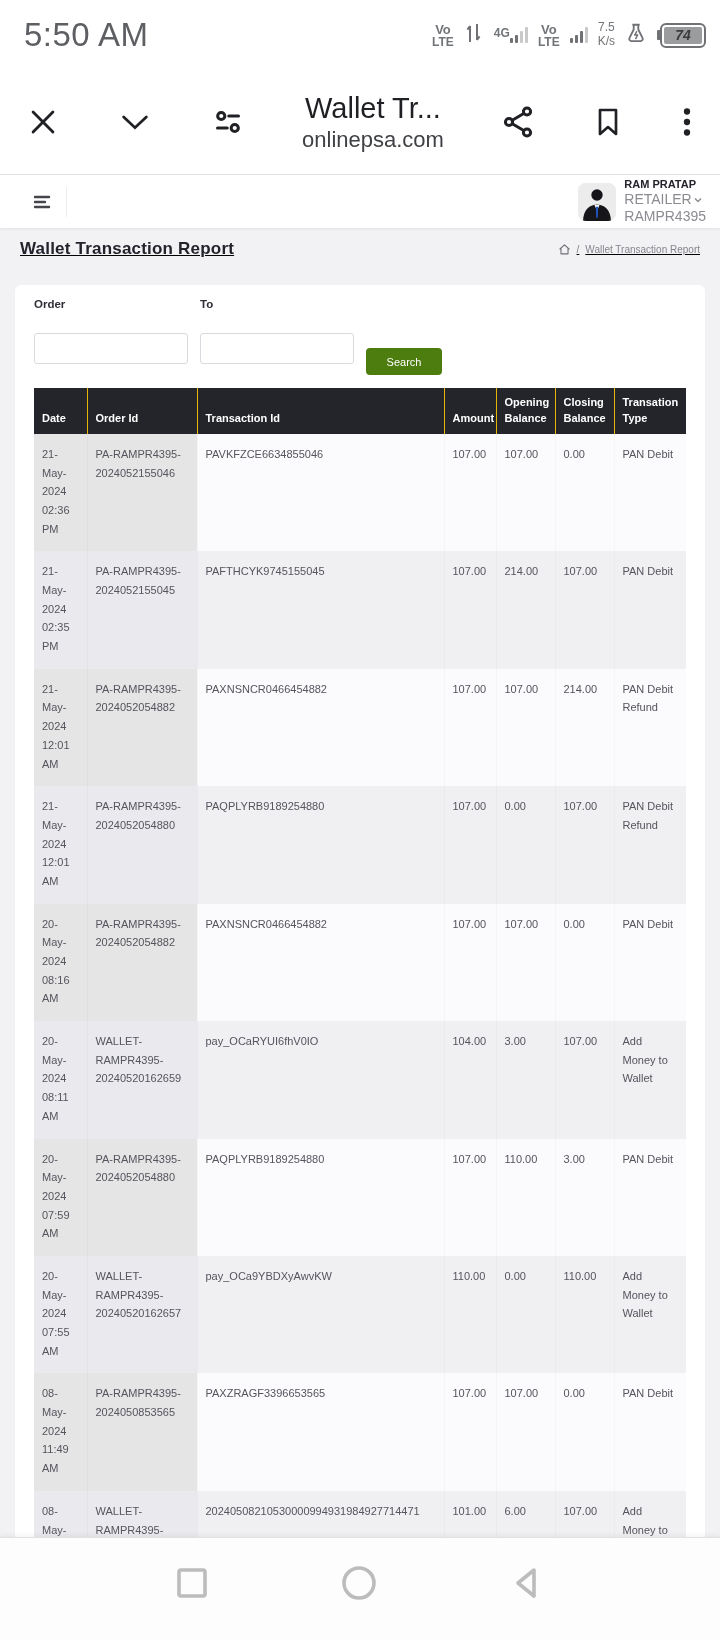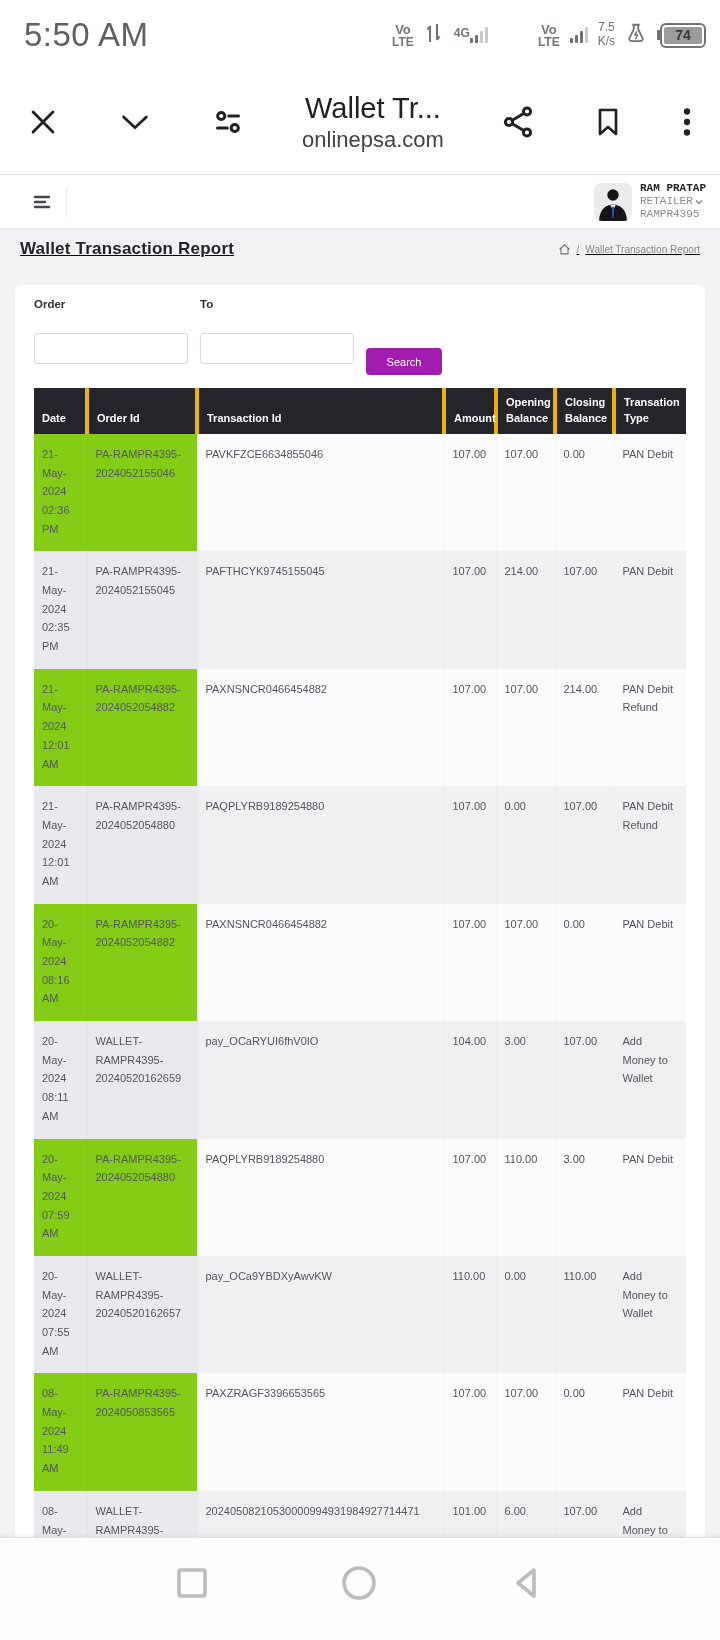--- a/index.html
+++ b/index.html
@@ -2,75 +2,75 @@
 <html><head>
 <meta charset="utf-8">
 <style>
   * { margin:0; padding:0; box-sizing:border-box; }
   html,body { width:720px; height:1640px; background:#fff; font-family:"Liberation Sans", sans-serif; overflow:hidden; }
 
   
   .status-bar { height:70px; display:flex; align-items:center; justify-content:space-between; padding:0 14px 0 24px; background:#fff; }
   .status-time { font-size:33px; color:#5d5f62; letter-spacing:.5px; }
   .status-right { display:flex; align-items:center; gap:10px; color:#717478; }
-  .volte { display:flex; flex-direction:column; align-items:center; line-height:1; font-weight:bold;margin-left:40px; }
+  .volte { display:flex; flex-direction:column; align-items:center; line-height:1; font-weight:bold; }
   .volte .l1 { font-size:13px; } .volte .l2 { font-size:12px; }
   .sig { display:flex; flex-direction:row; align-items:flex-start; line-height:1; }
   .sig-label { font-size:12px; font-weight:bold; margin-bottom:1px; }
   .bars { display:flex; align-items:flex-end; gap:2px; height:16px; }
   .bars i { display:block; width:3px; background:#c9c9c9; border-radius:1px; }
   .bars i.f { background:#6f7175; }
   .b1{height:5px}.b2{height:8px}.b3{height:12px}.b4{height:16px}
   .speed { display:flex; flex-direction:column; align-items:center; line-height:1.15; font-size:12px; }
   .battery-wrap { display:flex; align-items:center; }
   .battery-nub { width:3px; height:10px; background:#6f7175; border-radius:1px 0 0 1px; }
   .battery-body { width:46px; height:25px; border:2.5px solid #6f7175; border-radius:6px; padding:2px; }
-  .battery-fill { width:100%; height:100%; background:#9a9c9e; border-radius:2px; display:flex; align-items:center; justify-content:center; }
+  .battery-fill { width:100%; height:100%; background:#9a9c9e; border-radius:2px; display:flex; align-items:center; justify-content:center;font-style:italic; }
   .battery-fill span { font-size:14px; font-weight:bold; color:#3a3b3d; }
 
   
   .browser-bar { height:105px; display:flex; align-items:center; justify-content:space-between; padding:0 26px; background:#fff; border-bottom:1px solid #e4e4e4; }
   .tb-btn { display:flex; align-items:center; justify-content:center; background:none; border:none; padding:0; }
   .tb-title { text-align:center; line-height:1.25; }
   .tb-title .t1 { font-size:29px; color:#1f2023; }
   .tb-title .t2 { font-size:22px; color:#3f4144; }
 
   
-  .app-header { height:53px; background:#fff; display:flex; align-items:center; justify-content:space-between; padding:0 14px 0 32px; box-shadow:0 1px 3px rgba(0,0,0,.07); position:relative; z-index:2;font-family:Liberation Mono, monospace; }
+  .app-header { height:53px; background:#fff; display:flex; align-items:center; justify-content:space-between; padding:0 14px 0 32px; box-shadow:0 1px 3px rgba(0,0,0,.07); position:relative; z-index:2; }
   .hdr-left { display:flex; align-items:center; gap:14px; }
   .vdiv { width:1px; height:30px; background:#ededed; }
   .user-chip { display:flex; align-items:center; gap:8px; cursor:pointer; }
   .avatar { width:38px; height:38px; border-radius:8px; background:#ececec; overflow:hidden; }
   .user-meta { line-height:1.2; }
   .user-name { font-size:11px; font-weight:bold; color:#23242a; }
-  .user-role, .user-id { font-size:11px; color:#8b8c92; display:flex; align-items:center; gap:2px; }
+  .user-role, .user-id { font-size:14px; color:#8b8c92; display:flex; align-items:center; gap:2px; }
 
   
   .title-bar { height:42px; background:#f2f2f5; display:flex; align-items:center; justify-content:space-between; padding:0 20px;text-decoration:underline; }
   .page-title { font-size:17px; font-weight:bold; color:#23232c; letter-spacing:.2px; }
   .breadcrumb { display:flex; align-items:center; gap:6px; font-size:10px; color:#85868d; }
 
   
   .page-content { height:1267px; overflow:hidden; background:#f2f2f5; padding:15px 15px 0; }
   .card { background:#fff; border-radius:6px; box-shadow:0 1px 2px rgba(0,0,0,.04); min-height:100%; padding:13px 19px 0; }
   .filter-labels { display:flex; }
   .f-label { font-size:11.5px; font-weight:bold; color:#2e2f36; }
   .f-label.from { width:166px; }
   .filter-row { display:flex; align-items:center; margin-top:12px; }
   .f-input { width:154px; height:31px; border:1px solid #d9d9df; border-radius:3px; background:#fff; margin-right:12px; }
   .search-btn { width:76px; height:27px; border:none; border-radius:4px; color:#fff; font-size:11px; font-family:inherit; }
 
   
   table.report { width:652px; border-collapse:collapse; table-layout:fixed; margin-top:13px; }
-  thead th { background:#24252b; color:#fff; font-size:11px; font-weight:bold; text-align:left; padding:7px 8px; line-height:1.45; vertical-align:bottom; border-left:4px solid #eab308; }
+  thead th { background:#24252b; color:#fff; font-size:11px; font-weight:bold; text-align:left; padding:7px 8px; line-height:1.45; vertical-align:bottom; border-left:1px solid #eab308; }
   thead th:first-child { border-left:none; }
   tbody td { font-size:11px; color:#54555d; padding:11px 8px 13px; line-height:1.7; vertical-align:top; word-wrap:break-word; border-right:1px solid rgba(0,0,0,.025); }
   tbody td:last-child { border-right:none; }
   tr.odd td { background:#fbfbfd; }
-  tr.odd td.shade { background:#84cc16; }
+  tr.odd td.shade { background:#e5e5e5; }
   tr.even td { background:#f0f0f3; }
   tr.even td.shade { background:#eaeaee; }
 
   
   .nav-bar { height:103px; background:#fdfdfd; border-top:1px solid #e2e2e2; box-shadow:0 -2px 4px rgba(0,0,0,.05); display:flex; align-items:center; justify-content:space-around; padding:0 110px 12px; }
   .nav-btn { background:none; border:none; padding:0; display:flex; align-items:center; justify-content:center; }
 </style>
 </head>
 <body>
 
@@ -218,21 +218,21 @@
 <div class="page-content">
   <div class="card">
 
     <div class="filter-labels">
       <span class="f-label from">Order</span>
       <span class="f-label">To</span>
     </div>
     <div class="filter-row">
       <input class="f-input" value="" style="">
       <input class="f-input" value="" style="">
-      <button class="search-btn" style="background: #a21caf; margin-top: 26px;">Search</button>
+      <button class="search-btn" style="background: #4d7c0f; margin-top: 26px;">Search</button>
     </div>
 
     <table class="report">
       <colgroup>
         <col style="width:53px">
           <col style="width:110px">
           <col style="width:247px">
         <col style="width:52px">
           <col style="width:59px">
           <col style="width:59px">

